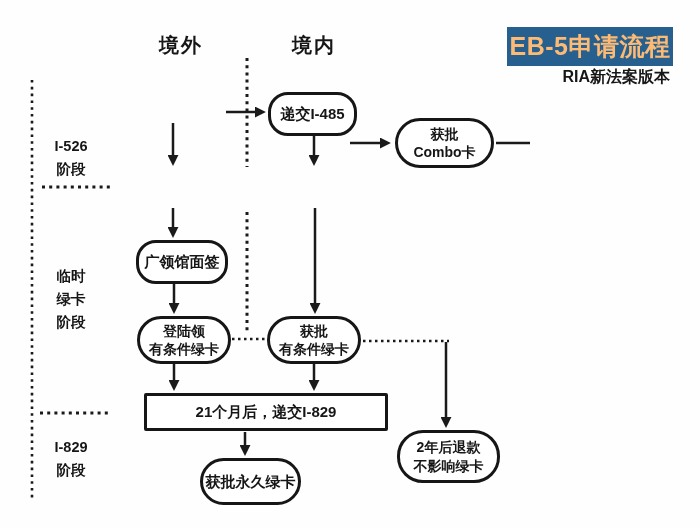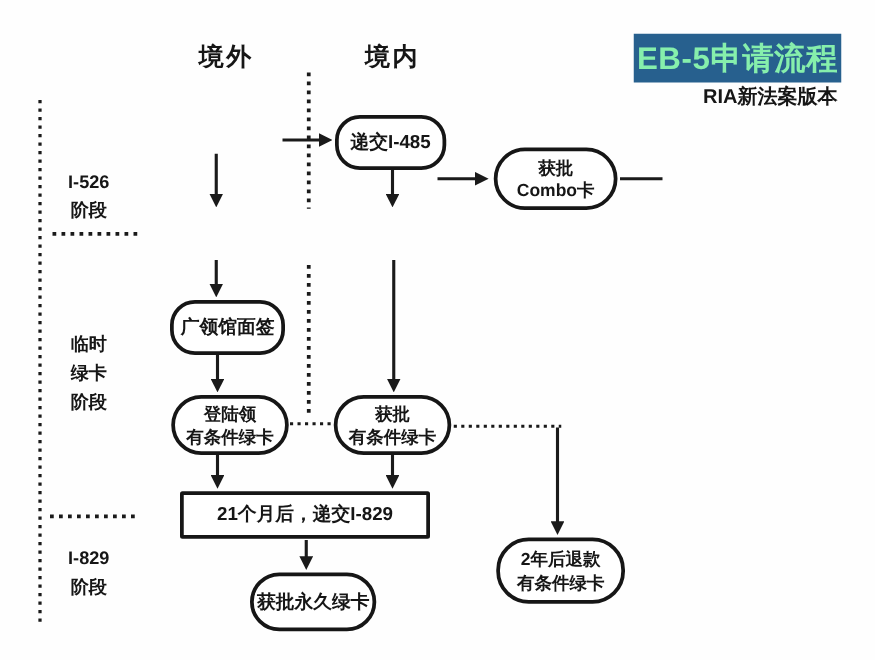--- a/index.html
+++ b/index.html
@@ -35,21 +35,21 @@
     text-align:center;
     white-space:pre-line;
     z-index:2;
   }
   .col-header{font-size:20px;letter-spacing:2px;}
   .stage-label{font-size:14.5px;line-height:1.6;}
   .title-badge{
     position:absolute;
     left:507px;top:27px;width:166px;height:39px;
     display:flex;align-items:center;justify-content:center;
-    color:#86efac;font-size:25px;font-weight:bold;
+    color:#fdba74;font-size:25px;font-weight:bold;
     z-index:3;letter-spacing:0.5px;
   }
   .title-sub{
     position:absolute;
     left:510px;top:67px;width:160px;
     text-align:right;
     font-size:16px;font-weight:bold;
     z-index:3;
   }
   .fs15{font-size:15px;}
@@ -117,20 +117,20 @@
 
 
   <div class="node pill fs15" style="left:136px;top:240px;width:92px;height:44px;border-radius:20px;">广领馆面签</div>
 
   <div class="node pill fs14" style="left:137px;top:316px;width:94px;height:48px;">登陆领
 有条件绿卡</div>
 
   <div class="node pill fs14" style="left:267px;top:316px;width:94px;height:48px;">获批
 有条件绿卡</div>
 
-  <div class="node rect fs15" style="left:144px;top:393px;width:200px;height:38px;">21个月后，递交I-829</div>
+  <div class="node rect fs15" style="left:144px;top:393px;width:244px;height:38px;">21个月后，递交I-829</div>
 
   <div class="node pill fs15" style="left:200px;top:458px;width:101px;height:47px;">获批永久绿卡</div>
 
   <div class="node pill fs14" style="left:397px;top:430px;width:103px;height:53px;">2年后退款
-有条件绿卡</div>
+不影响绿卡</div>
 
 </div>
 
 </body></html>

